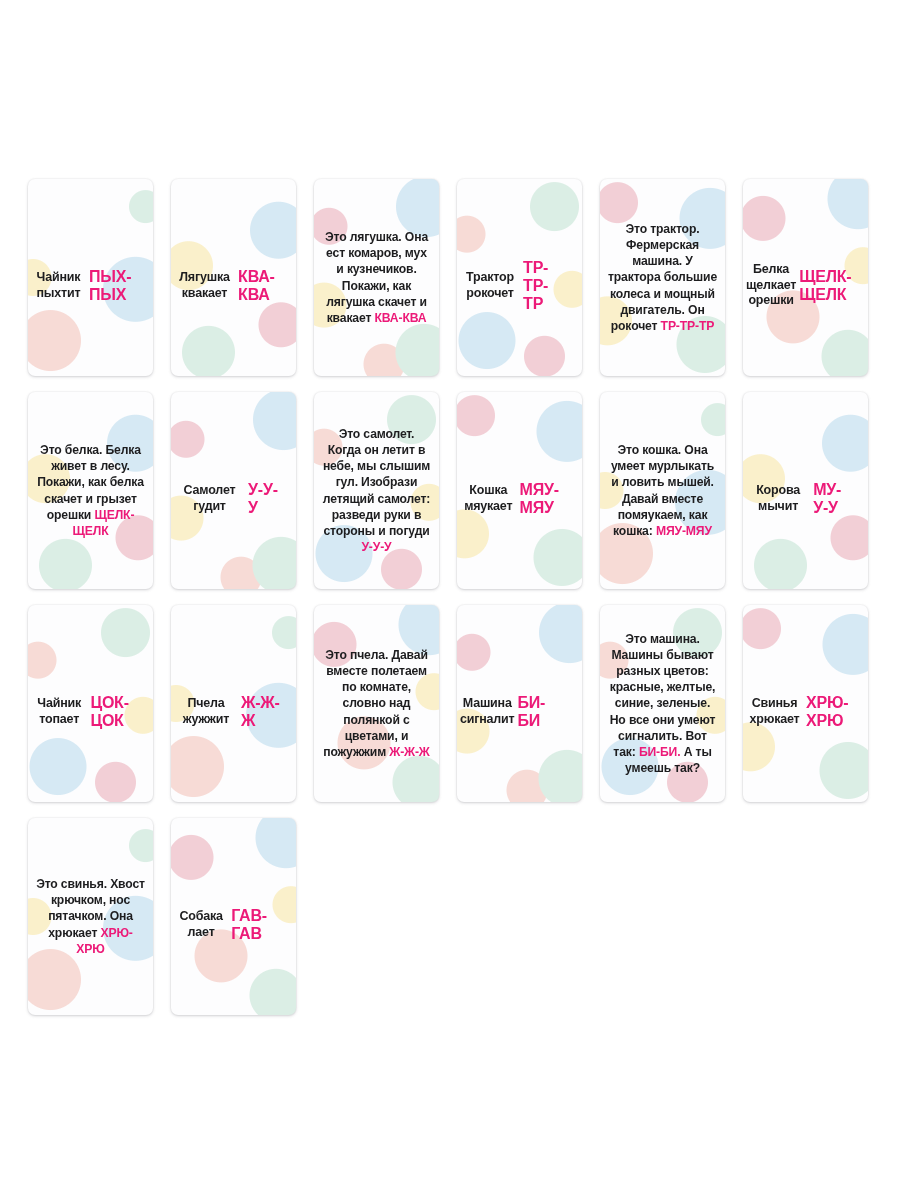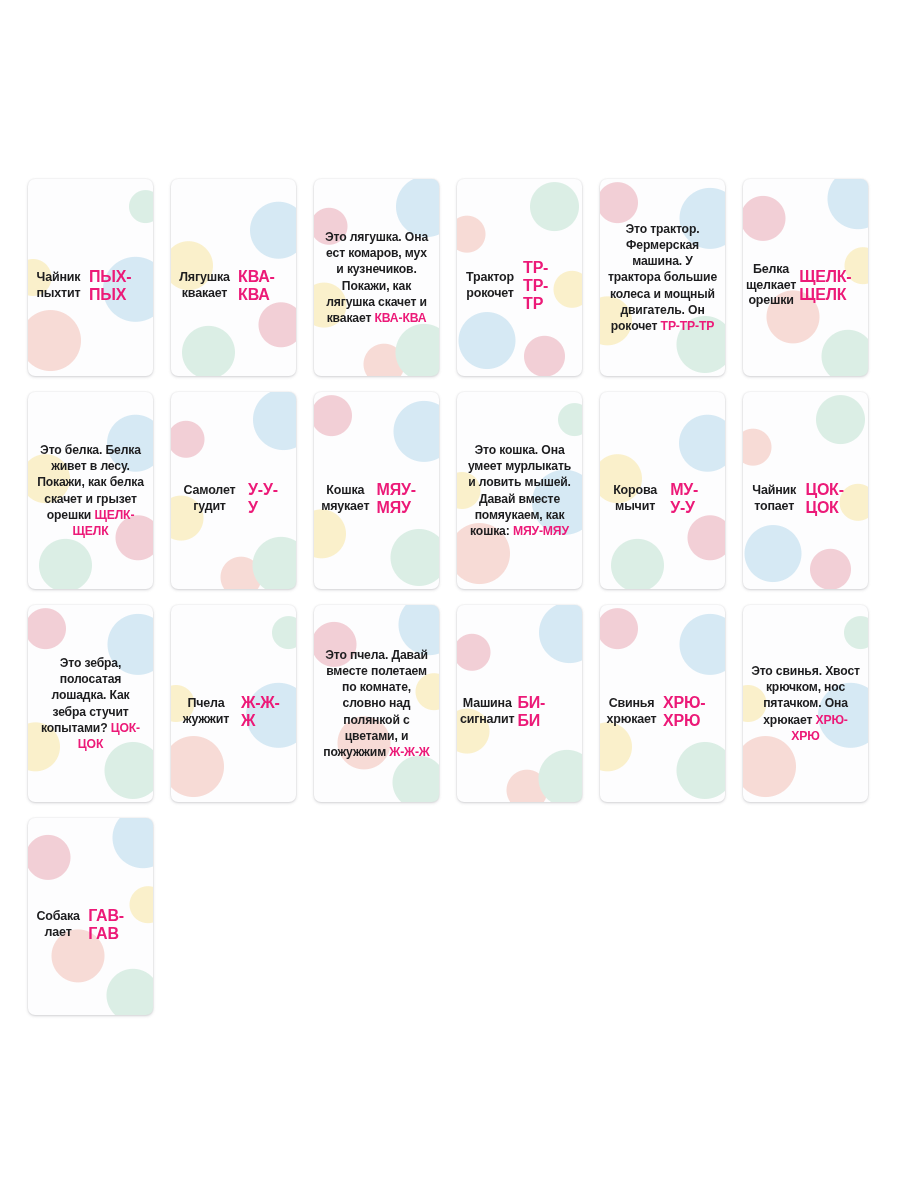--- a/index.html
+++ b/index.html
@@ -190,20 +190,23 @@
           <rect x="45" y="41" width="6" height="5" rx="1.5" fill="#fff"></rect>
           <rect x="54" y="40" width="6" height="5" rx="1.5" fill="#fff"></rect>
           <ellipse cx="40" cy="63" rx="29" ry="11" fill="#E8521A" transform="rotate(-10 40 63)"></ellipse>
           <circle cx="38" cy="77" r="4.5" fill="#2E2E2E"></circle>
           <circle cx="52" cy="75" r="4.5" fill="#2E2E2E"></circle>
           <circle cx="38" cy="77" r="2" fill="#F7C325"></circle>
           <circle cx="52" cy="75" r="2" fill="#F7C325"></circle>
         </svg>
       </div>
   </div>
+    <div class="card text-card d4">
+    <div class="card-text"><span>Это самолет. Когда он летит в небе, мы слышим гул. Изобрази летящий самолет: разведи руки в стороны и погуди </span><span class="accent">У-У-У</span></div>
+  </div>
     <div class="card picture-card d5">
     <div class="card-title">Кошка мяукает</div>
     <div class="card-sound">МЯУ-МЯУ</div>
     <div class="card-art">
         <svg viewBox="0 0 100 100">
           <path d="M31 22 L22 4 L42 13 Z" fill="#98A1B3"></path>
           <path d="M32 19 L26 9 L38 14 Z" fill="#F2A9BC"></path>
           <path d="M69 22 L78 4 L58 13 Z" fill="#98A1B3"></path>
           <path d="M68 19 L74 9 L62 14 Z" fill="#F2A9BC"></path>
           <circle cx="50" cy="36" r="25" fill="#A9B2C2"></circle>
@@ -285,23 +288,20 @@
           <circle cx="27" cy="26" r="2.2" fill="#1d1d1f"></circle>
           <circle cx="38" cy="24" r="5.5" fill="#fff" stroke="#222" stroke-width="1.5"></circle>
           <circle cx="37" cy="26" r="2.2" fill="#1d1d1f"></circle>
           <ellipse cx="18" cy="41" rx="15" ry="12" fill="#4A4A4E"></ellipse>
           <ellipse cx="17" cy="45" rx="8" ry="4" fill="#fff"></ellipse>
           <path d="M9 44 Q18 51 28 45" stroke="#222" stroke-width="2" fill="none"></path>
           <circle cx="10" cy="36" r="1.8" fill="#222"></circle>
         </svg>
       </div>
   </div>
-    <div class="card text-card d5">
-    <div class="card-text"><span>Это зебра, полосатая лошадка. Как зебра стучит копытами? </span><span class="accent">ЦОК-ЦОК</span></div>
-  </div>
     <div class="card picture-card d0">
     <div class="card-title">Пчела жужжит</div>
     <div class="card-sound">Ж-Ж-Ж</div>
     <div class="card-art">
         <svg viewBox="0 0 100 100">
           <ellipse cx="38" cy="21" rx="14" ry="11" fill="#9FD4F0" transform="rotate(-18 38 21)"></ellipse>
           <ellipse cx="61" cy="19" rx="13" ry="10" fill="#C6E7F7" transform="rotate(14 61 19)"></ellipse>
           <circle cx="47" cy="58" r="29" fill="#F8B63C"></circle>
           <path d="M62 35 Q79 49 73 72" stroke="#3C2A12" stroke-width="10" fill="none" stroke-linecap="round"></path>
           <path d="M73 47 Q79 56 74 64" stroke="#3C2A12" stroke-width="8" fill="none" stroke-linecap="round"></path>
@@ -330,20 +330,23 @@
           <rect x="60" y="52" width="10" height="5" rx="2.5" fill="#C9CDD6"></rect>
           <rect x="80" y="52" width="7" height="9" rx="2" fill="#F7C325"></rect>
           <circle cx="31" cy="71" r="12" fill="#2E2E2E"></circle>
           <circle cx="31" cy="71" r="6" fill="#C2C8D0"></circle>
           <circle cx="31" cy="71" r="2" fill="#2E2E2E"></circle>
           <circle cx="71" cy="71" r="12" fill="#2E2E2E"></circle>
           <circle cx="71" cy="71" r="6" fill="#C2C8D0"></circle>
           <circle cx="71" cy="71" r="2" fill="#2E2E2E"></circle>
         </svg>
       </div>
+  </div>
+    <div class="card text-card d4">
+    <div class="card-text"><span>Это машина. Машины бывают разных цветов: красные, желтые, синие, зеленые. Но все они умеют сигналить. Вот так: </span><span class="accent">БИ-БИ.</span><span> А ты умеешь так?</span></div>
   </div>
     <div class="card picture-card d5">
     <div class="card-title">Свинья хрюкает</div>
     <div class="card-sound">ХРЮ-ХРЮ</div>
     <div class="card-art">
         <svg viewBox="0 0 100 100">
           <path d="M30 24 Q22 8 40 16 Z" fill="#F09CA6"></path>
           <path d="M58 20 Q64 4 74 16 Z" fill="#F09CA6"></path>
           <circle cx="50" cy="54" r="31" fill="#F6ACB0"></circle>
           <rect x="28" y="78" width="10" height="13" rx="4" fill="#F09CA6"></rect>

